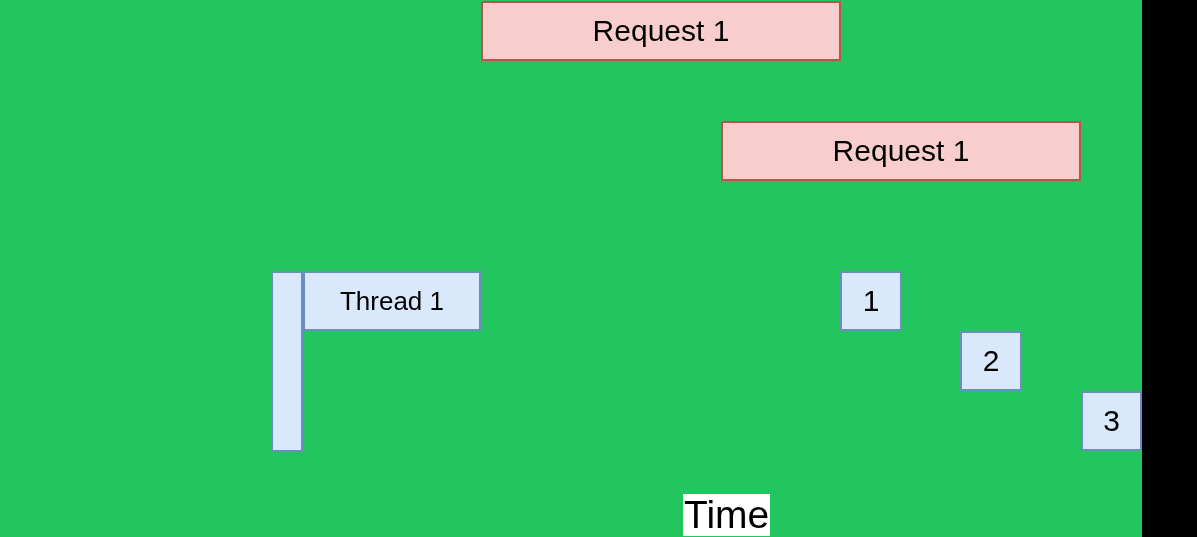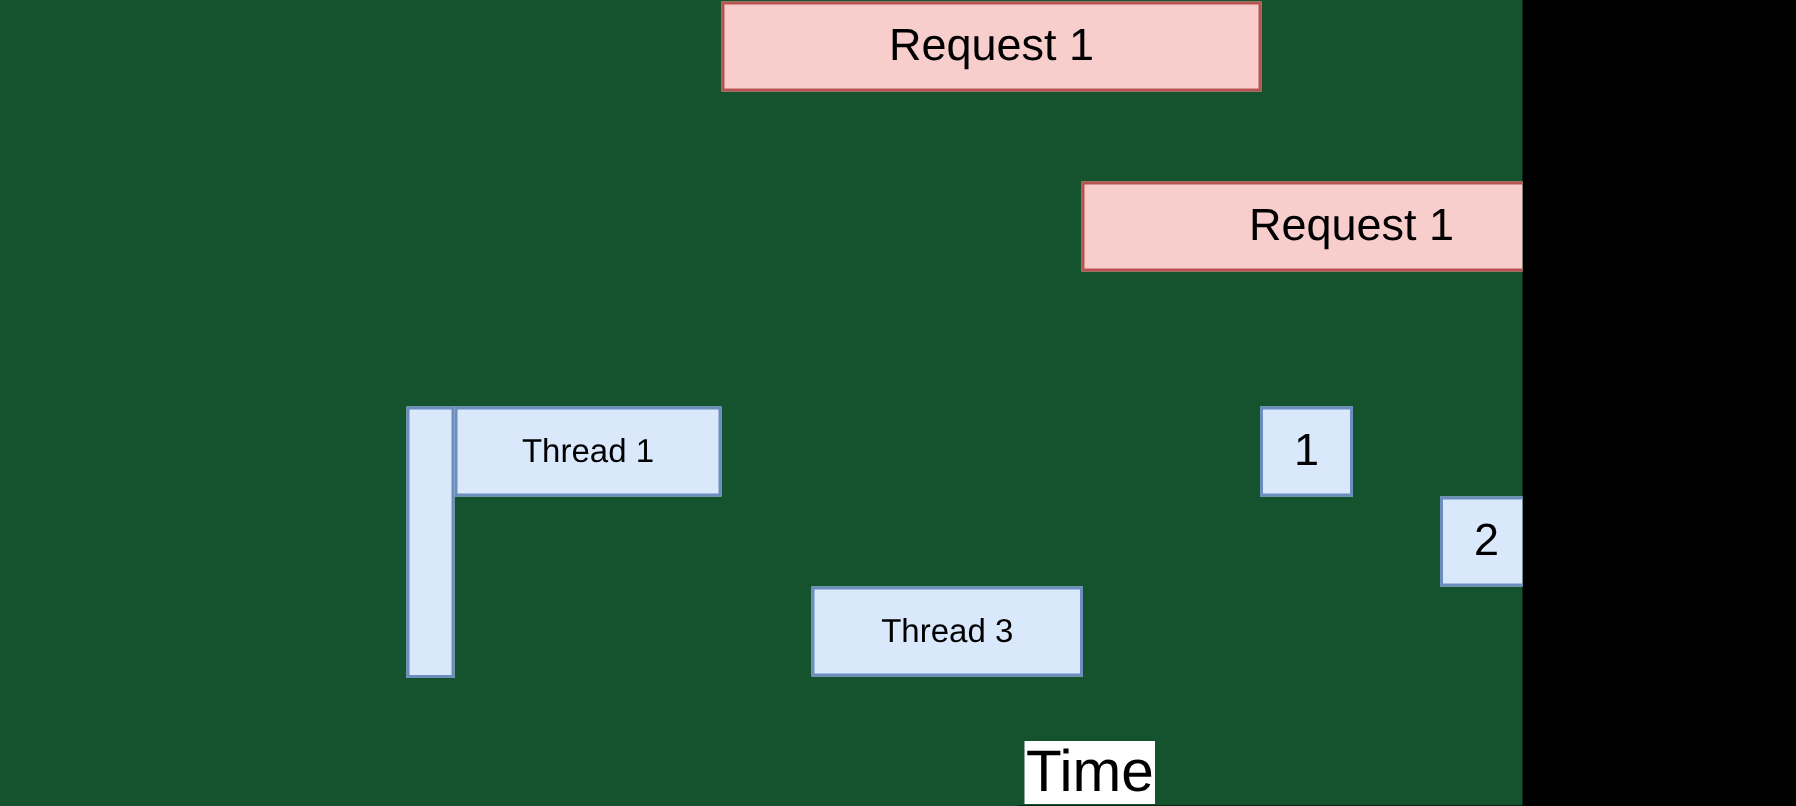--- a/index.html
+++ b/index.html
@@ -2,23 +2,23 @@
 <html><head>
 <meta charset="utf-8">
 <style>
   html, body {
     margin: 0;
     padding: 0;
     background: #000000;
   }
   #canvas {
     position: relative;
-    width: 1015px;
+    width: 1142px;
     height: 537px;
-    background: #14532d;
+    background: #22c55e;
     overflow: hidden;
     font-family: "Liberation Sans", sans-serif;
   }
   .box {
     position: absolute;
     box-sizing: border-box;
     display: flex;
     align-items: center;
     justify-content: center;
     line-height: 1;
@@ -26,21 +26,21 @@
   .request-box {
     background: #f8cecc;
     border: 2px solid #b85450;
     color: #000000;
     font-size: 30px;
   }
   .thread-box {
     background: #dae8fc;
     border: 2px solid #6c8ebf;
     color: #000000;
-    font-size: 22px;
+    font-size: 26px;
   }
   .num-box {
     background: #dae8fc;
     border: 2px solid #6c8ebf;
     color: #000000;
     font-size: 30px;
   }
   .bracket-bar {
     background: #dae8fc;
     border: 2px solid #6c8ebf;
@@ -65,23 +65,20 @@
   </div>
   <div class="box request-box" style="left:721px; top:121px; width:360px; height:60px;">
     <span>Request 1</span>
   </div>
 
   <div class="bracket-bar" style="position:absolute; left:271px; top:271px; width:32px; height:181px; box-sizing:border-box;"></div>
 
   <div class="box thread-box" style="left:303px; top:271px; width:178px; height:60px;">
     <span>Thread 1</span>
   </div>
-  <div class="box thread-box" style="left:541px; top:391px; width:181px; height:60px;">
-    <span>Thread 3</span>
-  </div>
 
   <div class="box num-box" style="left:840px; top:271px; width:62px; height:60px;">
     <span>1</span>
   </div>
   <div class="box num-box" style="left:960px; top:331px; width:62px; height:60px;">
     <span>2</span>
   </div>
   <div class="box num-box" style="left:1081px; top:391px; width:61px; height:60px;">
     <span>3</span>
   </div>

